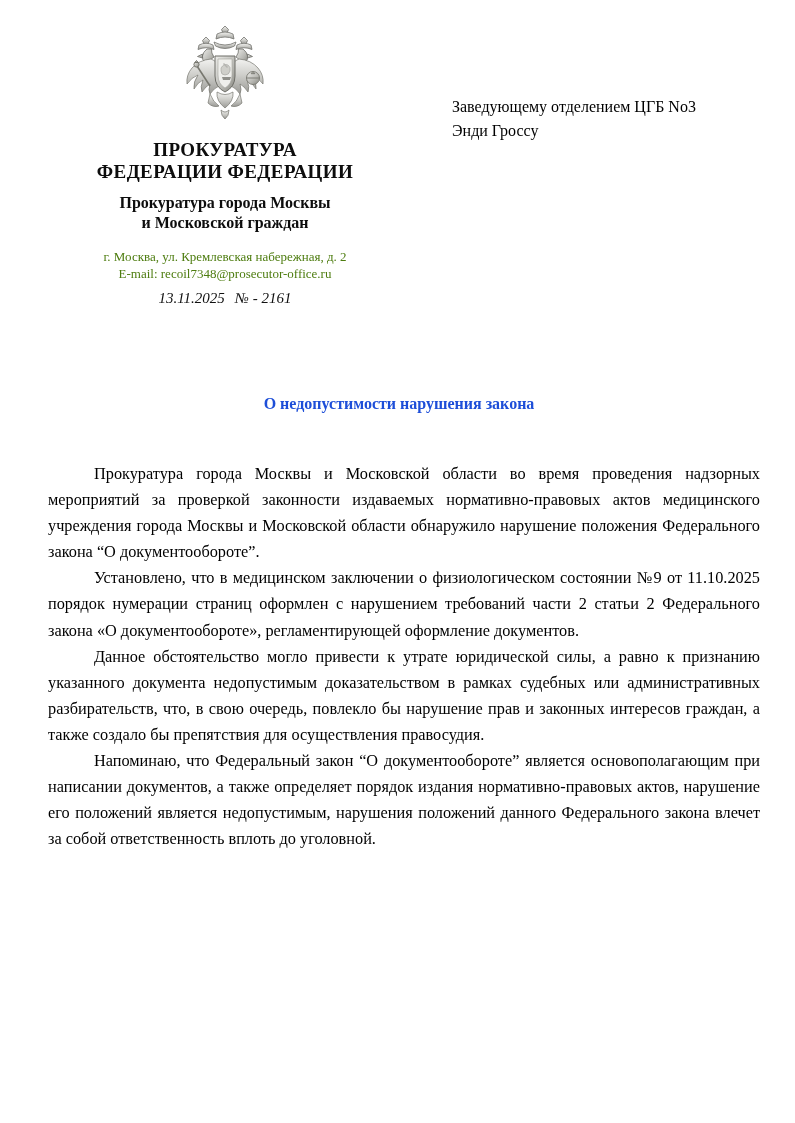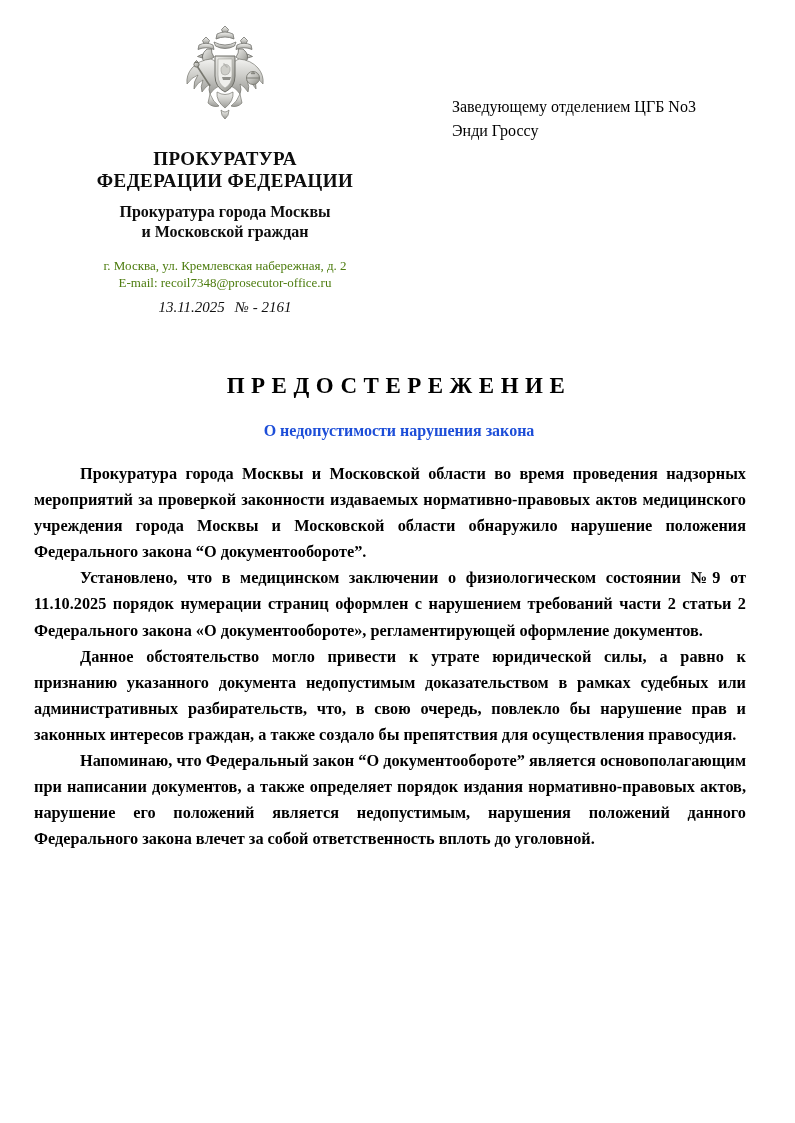--- a/index.html
+++ b/index.html
@@ -43,21 +43,21 @@
   }
 
   .emblem {
     width: 96px;
     height: 104px;
     margin: 0 auto;
     display: block;
   }
 
   .org-title {
-    margin-top: 22px;
+    margin-top: 13px;
     font-family: "Liberation Serif", "DejaVu Serif", serif;
     font-weight: bold;
     font-size: 19px;
     line-height: 22px;
     letter-spacing: 0.4px;
     color: #0d0d0d;
   }
 
   .org-sub {
     margin-top: 10px;
@@ -120,24 +120,23 @@
     font-family: "Liberation Serif", "DejaVu Serif", serif;
     font-weight: bold;
     font-size: 16px;
     line-height: 20px;
     color: #1d4ed8;
   }
 
   
   .body-text {
     position: absolute;
-    left: 34px;
+    left: 48px;
     top: 461px;
     width: 712px;
-    font-weight: bold;
   }
   .body-text p {
     margin: 0 0 0 0;
     text-indent: 46px;
     text-align: justify;
     text-justify: inter-word;
     font-family: "Liberation Serif", "DejaVu Serif", serif;
     font-size: 16.3px;
     line-height: 26.1px;
     color: #000000;
@@ -245,21 +244,20 @@
     </div>
 
     <div class="addressee">
       <div>Заведующему отделением ЦГБ No3</div>
       <div>Энди Гроссу</div>
     </div>
 
   </div>
 
   <div class="title-block">
-    <div class="doc-title">ПРЕДОСТЕРЕЖЕНИЕ</div>
     <div class="doc-subtitle">О недопустимости нарушения закона</div>
   </div>
 
   <div class="body-text">
     <p>Прокуратура города Москвы и Московской области во время проведения надзорных мероприятий за проверкой законности издаваемых нормативно-правовых актов медицинского учреждения города Москвы и Московской области обнаружило нарушение положения Федерального закона “О документообороте”.</p>
     <p>Установлено, что в медицинском заключении о физиологическом состоянии №9 от 11.10.2025 порядок нумерации страниц оформлен с нарушением требований части 2 статьи 2 Федерального закона «О документообороте», регламентирующей оформление документов.</p>
     <p>Данное обстоятельство могло привести к утрате юридической силы, а равно к признанию указанного документа недопустимым доказательством в рамках судебных или административных разбирательств, что, в свою очередь, повлекло бы нарушение прав и законных интересов граждан, а также создало бы препятствия для осуществления правосудия.</p>
     <p>Напоминаю, что Федеральный закон “О документообороте” является основополагающим при написании документов, а также определяет порядок издания нормативно-правовых актов, нарушение его положений является недопустимым, нарушения положений данного Федерального закона влечет за собой ответственность вплоть до уголовной.</p>
   </div>
 

